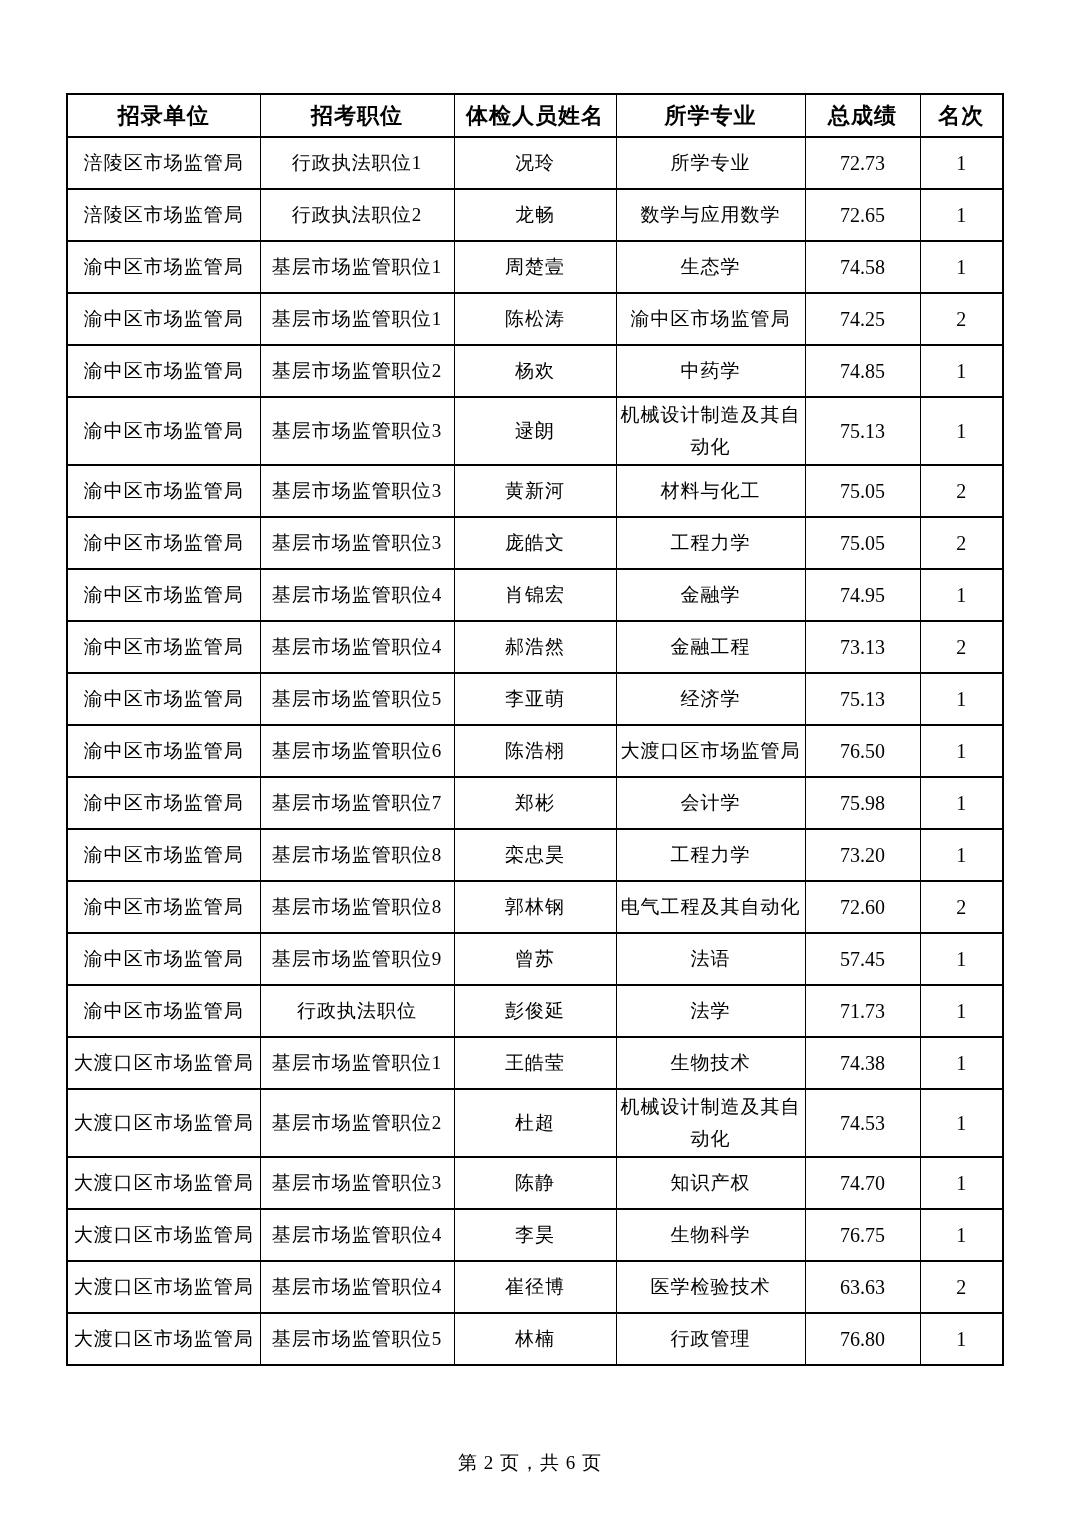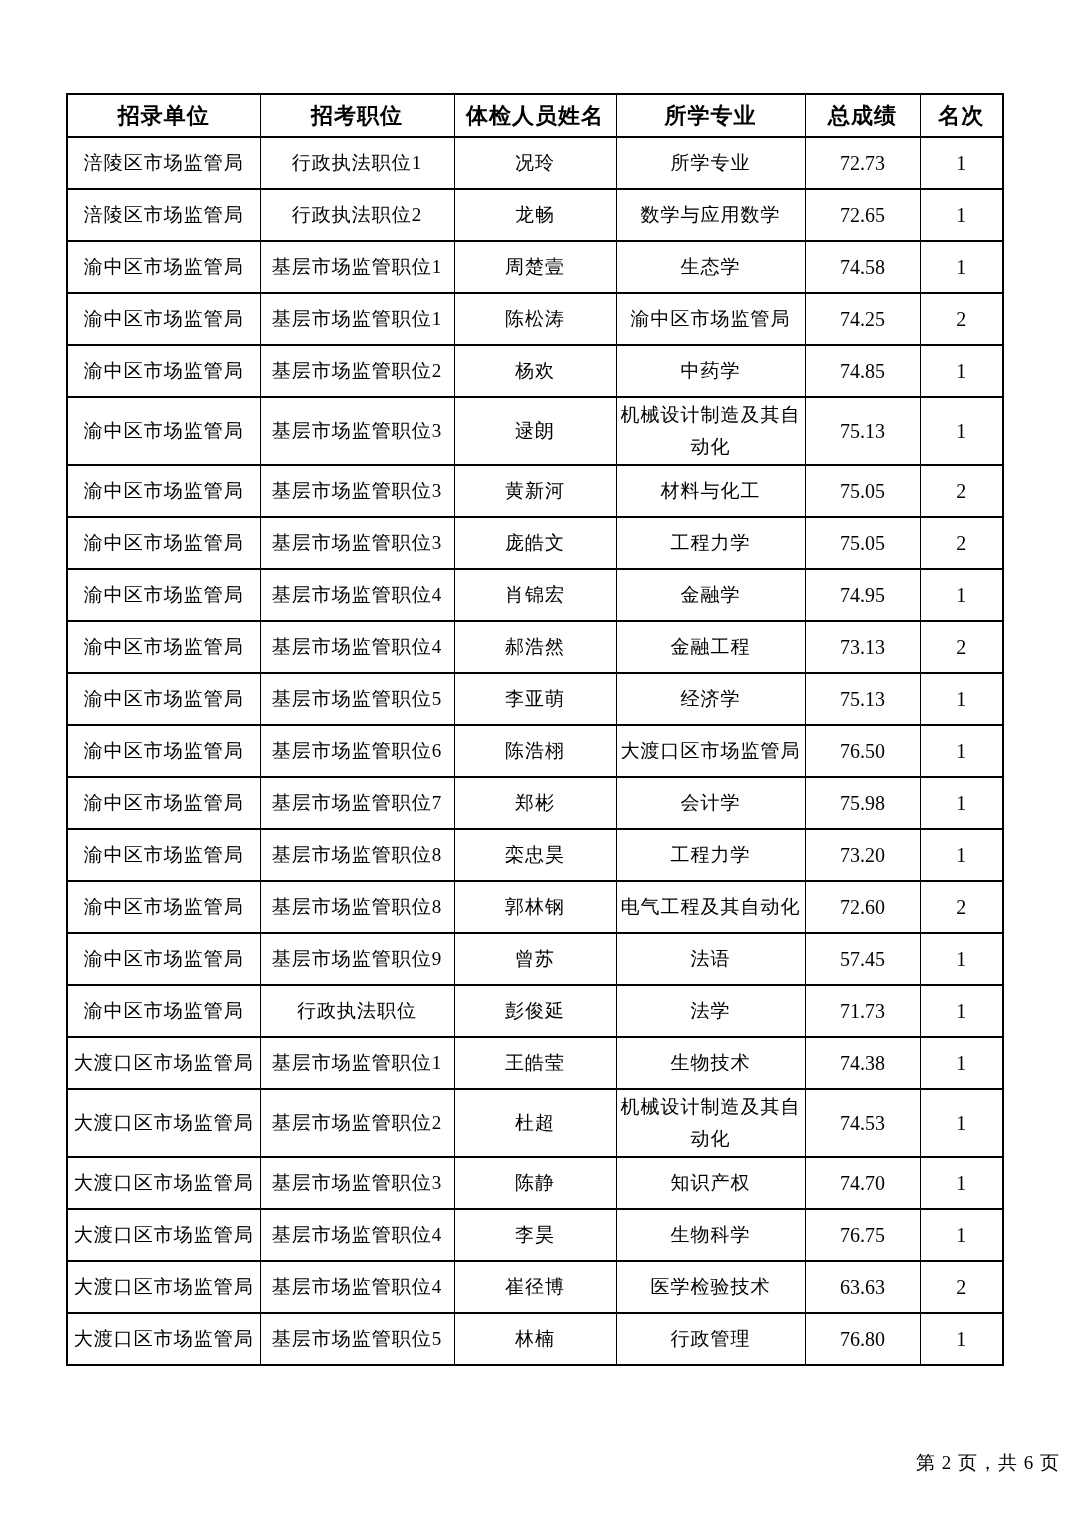--- a/index.html
+++ b/index.html
@@ -50,21 +50,21 @@
   }
   table.results td.num {
     letter-spacing: 0;
     font-size: 20px;
   }
   .page-footer {
     position: absolute;
     top: 1450px;
     left: 0;
     width: 1060px;
-    text-align: right;
+    text-align: center;
     font-size: 19px;
     letter-spacing: 1px;
   }
 </style>
 </head>
 <body>
 
 <div class="sheet">
 
   <table class="results">

